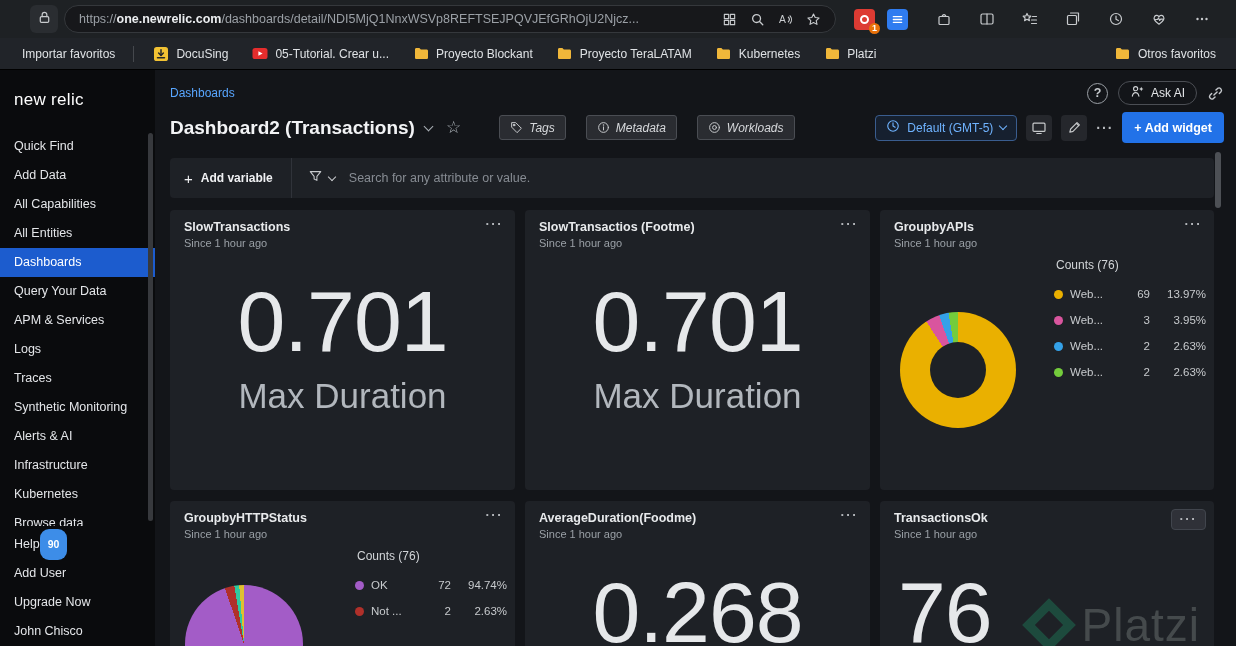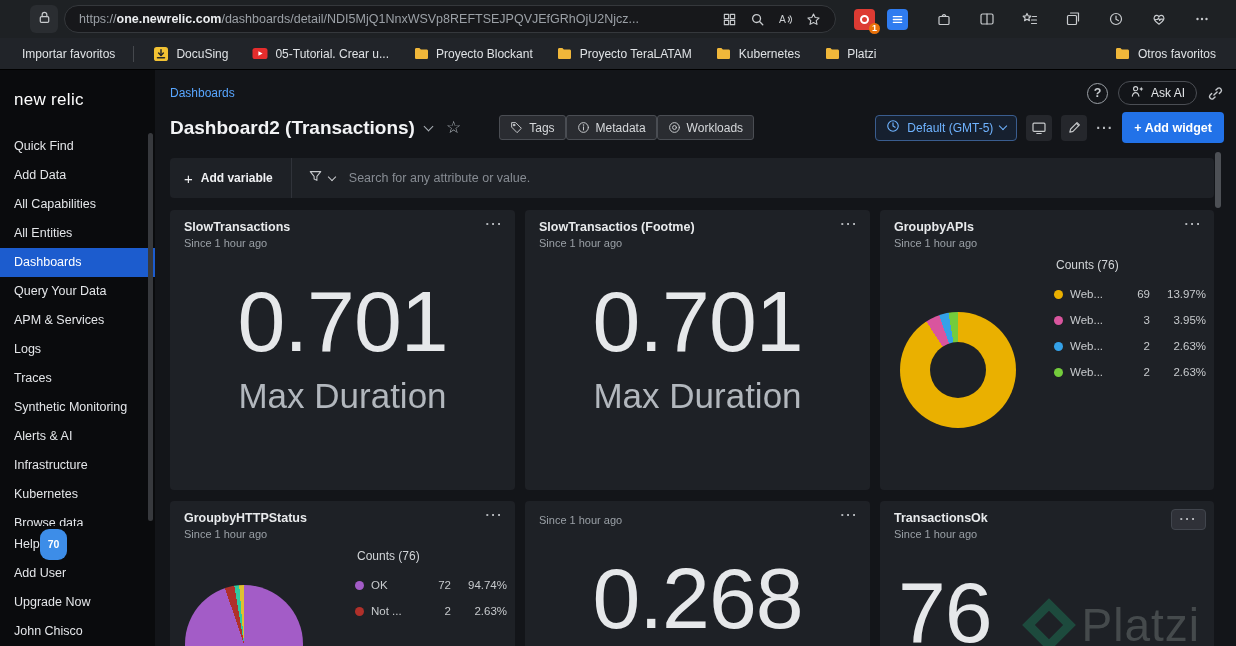--- a/index.html
+++ b/index.html
@@ -49,21 +49,21 @@
   .crumb { color:#58a6ff; font-size:12px; text-decoration:none; cursor:pointer; }
   .hdr-icons { margin-left:auto; display:flex; align-items:center; gap:10px; }
   .circle-btn { width:21px; height:21px; border:1.5px solid #9ba0a6; border-radius:50%; color:#c9cdd1; font-size:12.5px; font-weight:700; display:flex; align-items:center; justify-content:center; cursor:pointer; }
   .askai { height:24px; border:1px solid #4b4e54; border-radius:12px; display:flex; align-items:center; gap:6px; padding:0 11px; color:#e2e4e7; font-size:12px; cursor:pointer; }
   .link-btn { display:flex; align-items:center; cursor:pointer; }
   .row2 { display:flex; align-items:center; margin-top:6px; }
   .row2 h1 { color:#f2f3f5; font-size:19px; font-weight:700; }
   .chev { width:7px; height:7px; border-right:1.6px solid #aab0b6; border-bottom:1.6px solid #aab0b6; transform:rotate(45deg); display:inline-block; }
   .title-chev { margin:-2px 0 0 10px; }
   .star { color:#aab0b6; font-size:17px; margin-left:14px; cursor:pointer; }
-  .pills { display:flex; gap:0; margin-left:38px; }
+  .pills { display:flex; gap:20px; margin-left:38px;font-style:italic; }
   .pill { height:25px; background:#2a2c31; border:1px solid #4a4d53; border-radius:3px; display:flex; align-items:center; gap:6px; padding:0 10px; color:#d6d8db; font-size:12px; cursor:pointer; }
   .right-controls { margin-left:auto; display:flex; align-items:center; gap:9px; }
   .time-pill { height:26px; border:1px solid #3a5d8f; background:rgba(32,62,104,.28); border-radius:4px; display:flex; align-items:center; gap:7px; padding:0 10px; color:#6fb3ff; font-size:12px; cursor:pointer; }
   .time-pill .chev { border-color:#6fb3ff; width:6px; height:6px; margin-top:-3px; }
   .icon-btn { width:26px; height:26px; background:#25272c; border-radius:4px; display:flex; align-items:center; justify-content:center; cursor:pointer; }
   .dots { color:#b8bbbf; font-size:14px; font-weight:700; letter-spacing:1px; cursor:pointer; }
   .add-widget { height:31px; background:#2272e8; color:#fff; border:none; border-radius:4px; font-size:12.5px; font-weight:600; padding:0 12px; cursor:pointer; font-family:inherit; }
 
   .scroll-area { position:relative; height:496px; padding:8px 22px 0 15px; overflow:hidden; }
   .filter-bar { height:40px; background:#1e2126; border-radius:4px; display:flex; align-items:center; padding-left:14px; }
@@ -285,21 +285,21 @@
           <div class="side-item">Traces</div>
           <div class="side-item">Synthetic Monitoring</div>
           <div class="side-item">Alerts &amp; AI</div>
           <div class="side-item">Infrastructure</div>
           <div class="side-item">Kubernetes</div>
           <div class="side-item">Browse data</div>
         </nav>
       <div class="side-footer" id="side-footer">
           <div class="side-item foot">
             <span>Help</span>
-            <span class="badge">70</span>
+            <span class="badge">90</span>
           </div>
           <div class="side-item foot">
             <span>Add User</span>
           </div>
           <div class="side-item foot">
             <span>Upgrade Now</span>
           </div>
           <div class="side-item foot">
             <span>John Chisco</span>
           </div>
@@ -472,20 +472,21 @@
                 </div>
                 <div class="lrow">
                   <span class="dot" style="background: rgb(176, 48, 42);"></span>
                   <span class="llabel">Not ...</span>
                   <span class="lval">2</span>
                   <span class="lpct">2.63%</span>
                 </div>
               </div>
             </section>
             <section class="widget">
+              <div class="wtitle">AverageDuration(Foodme)</div>
               <div class="wsub">Since 1 hour ago</div>
               <div class="wmenu">···</div>
               <div class="bb-value">0.268</div>
             </section>
             <section class="widget">
               <div class="wtitle">TransactionsOk</div>
               <div class="wsub">Since 1 hour ago</div>
               <div class="wmenu boxed">···</div>
               <div class="bb-value">76</div>
             </section>

